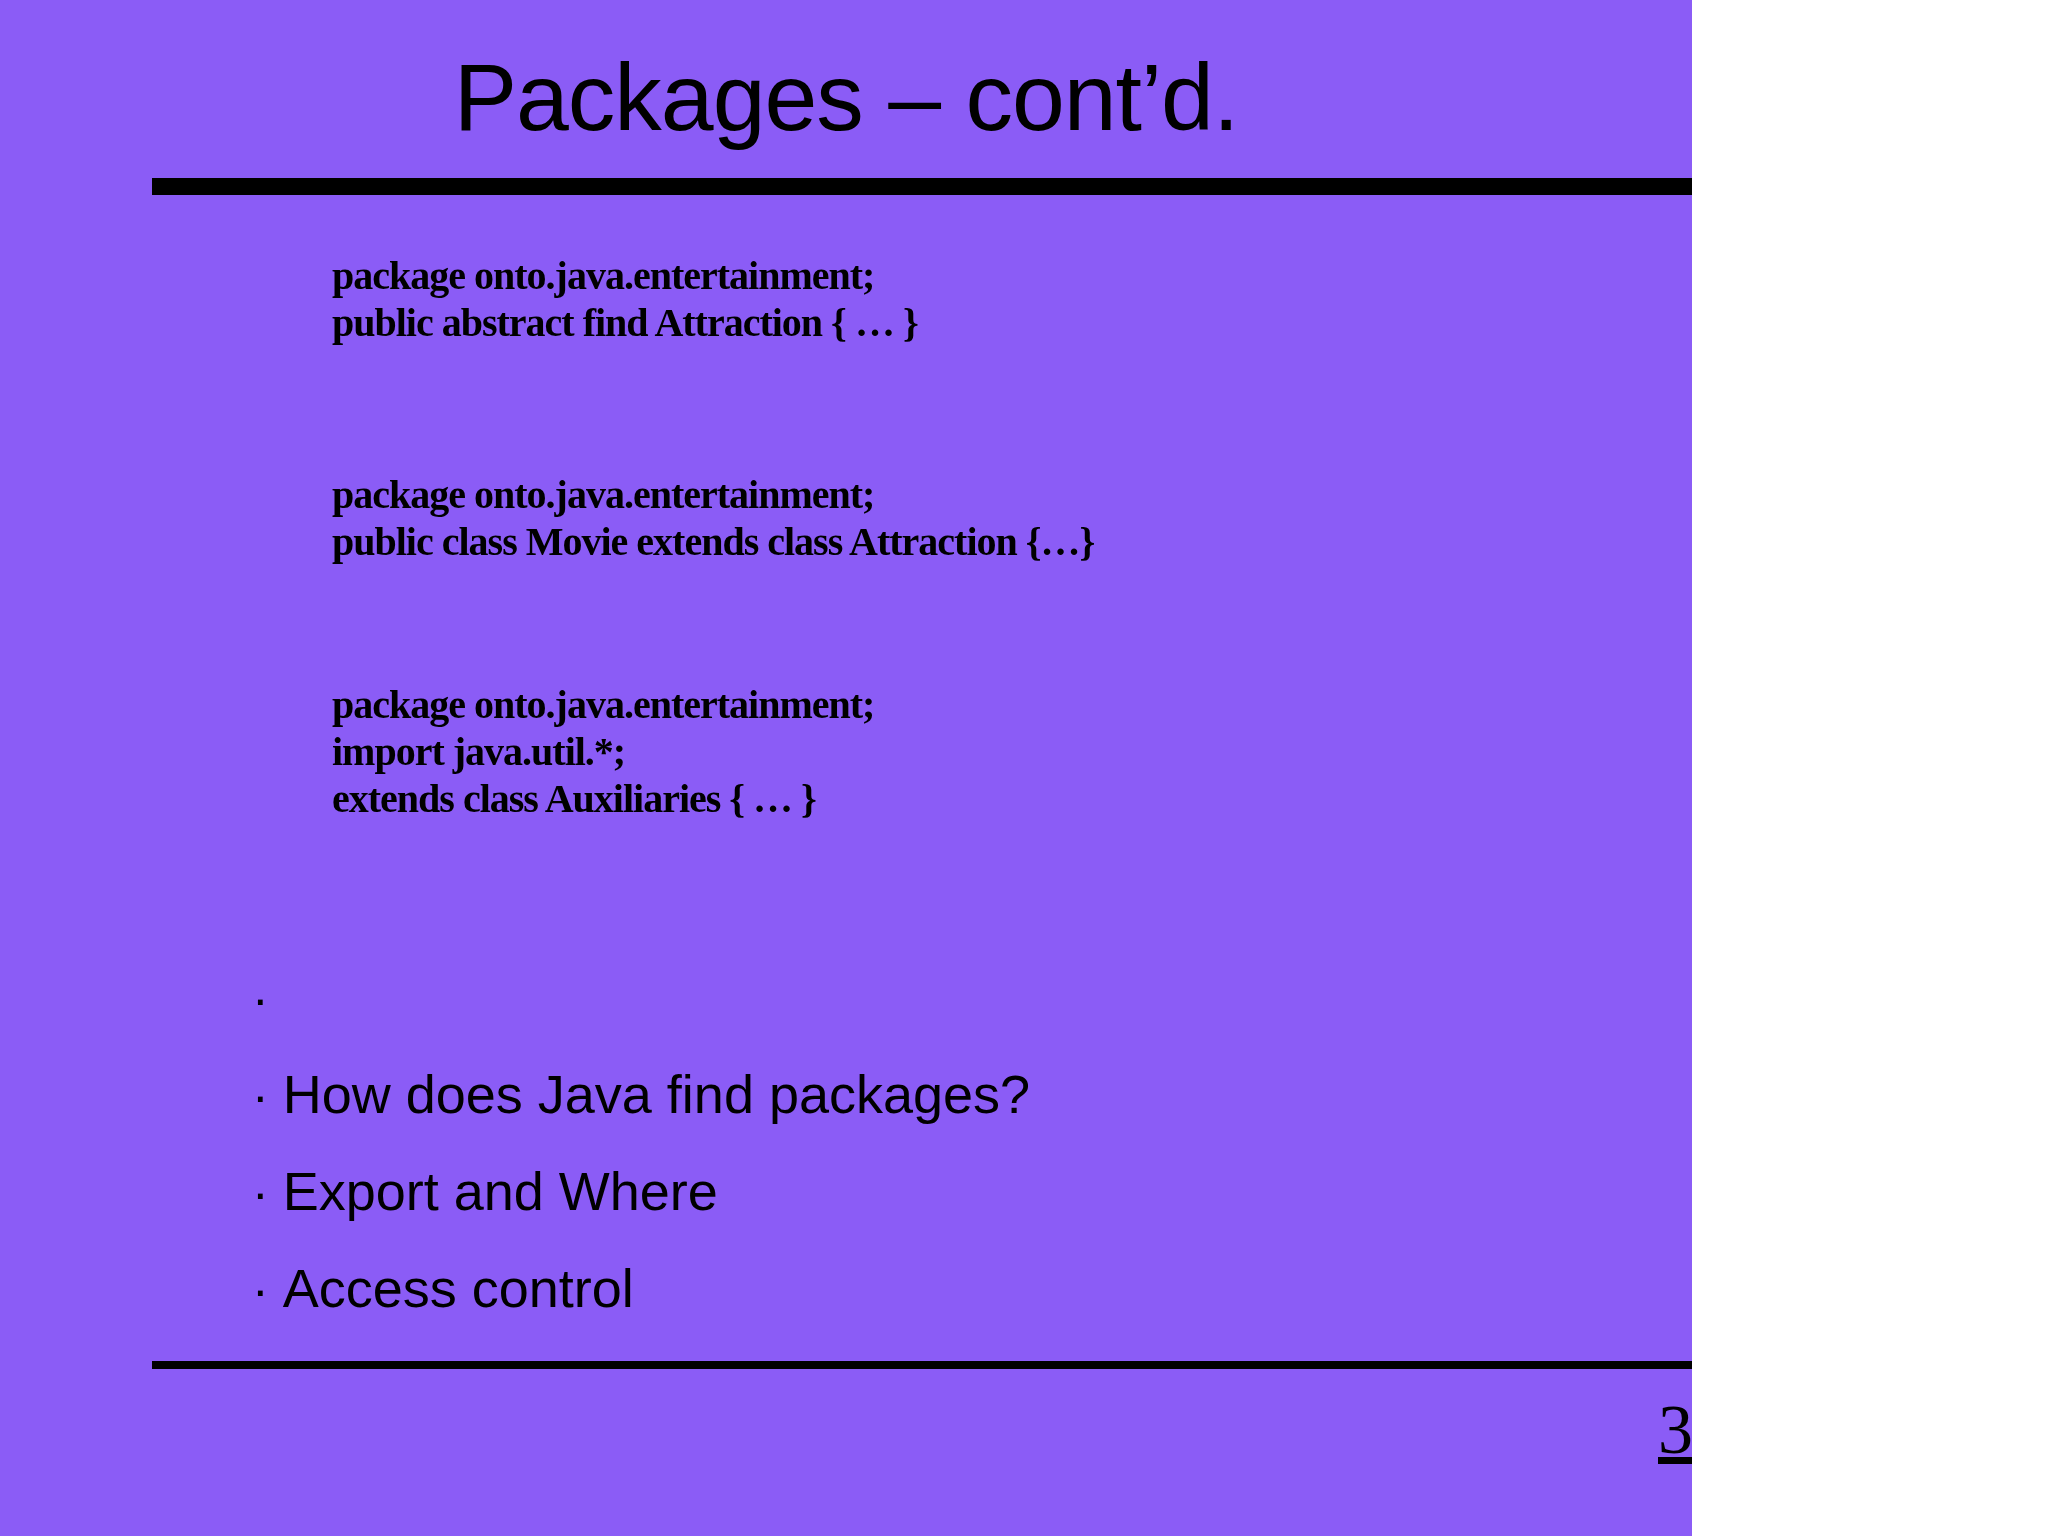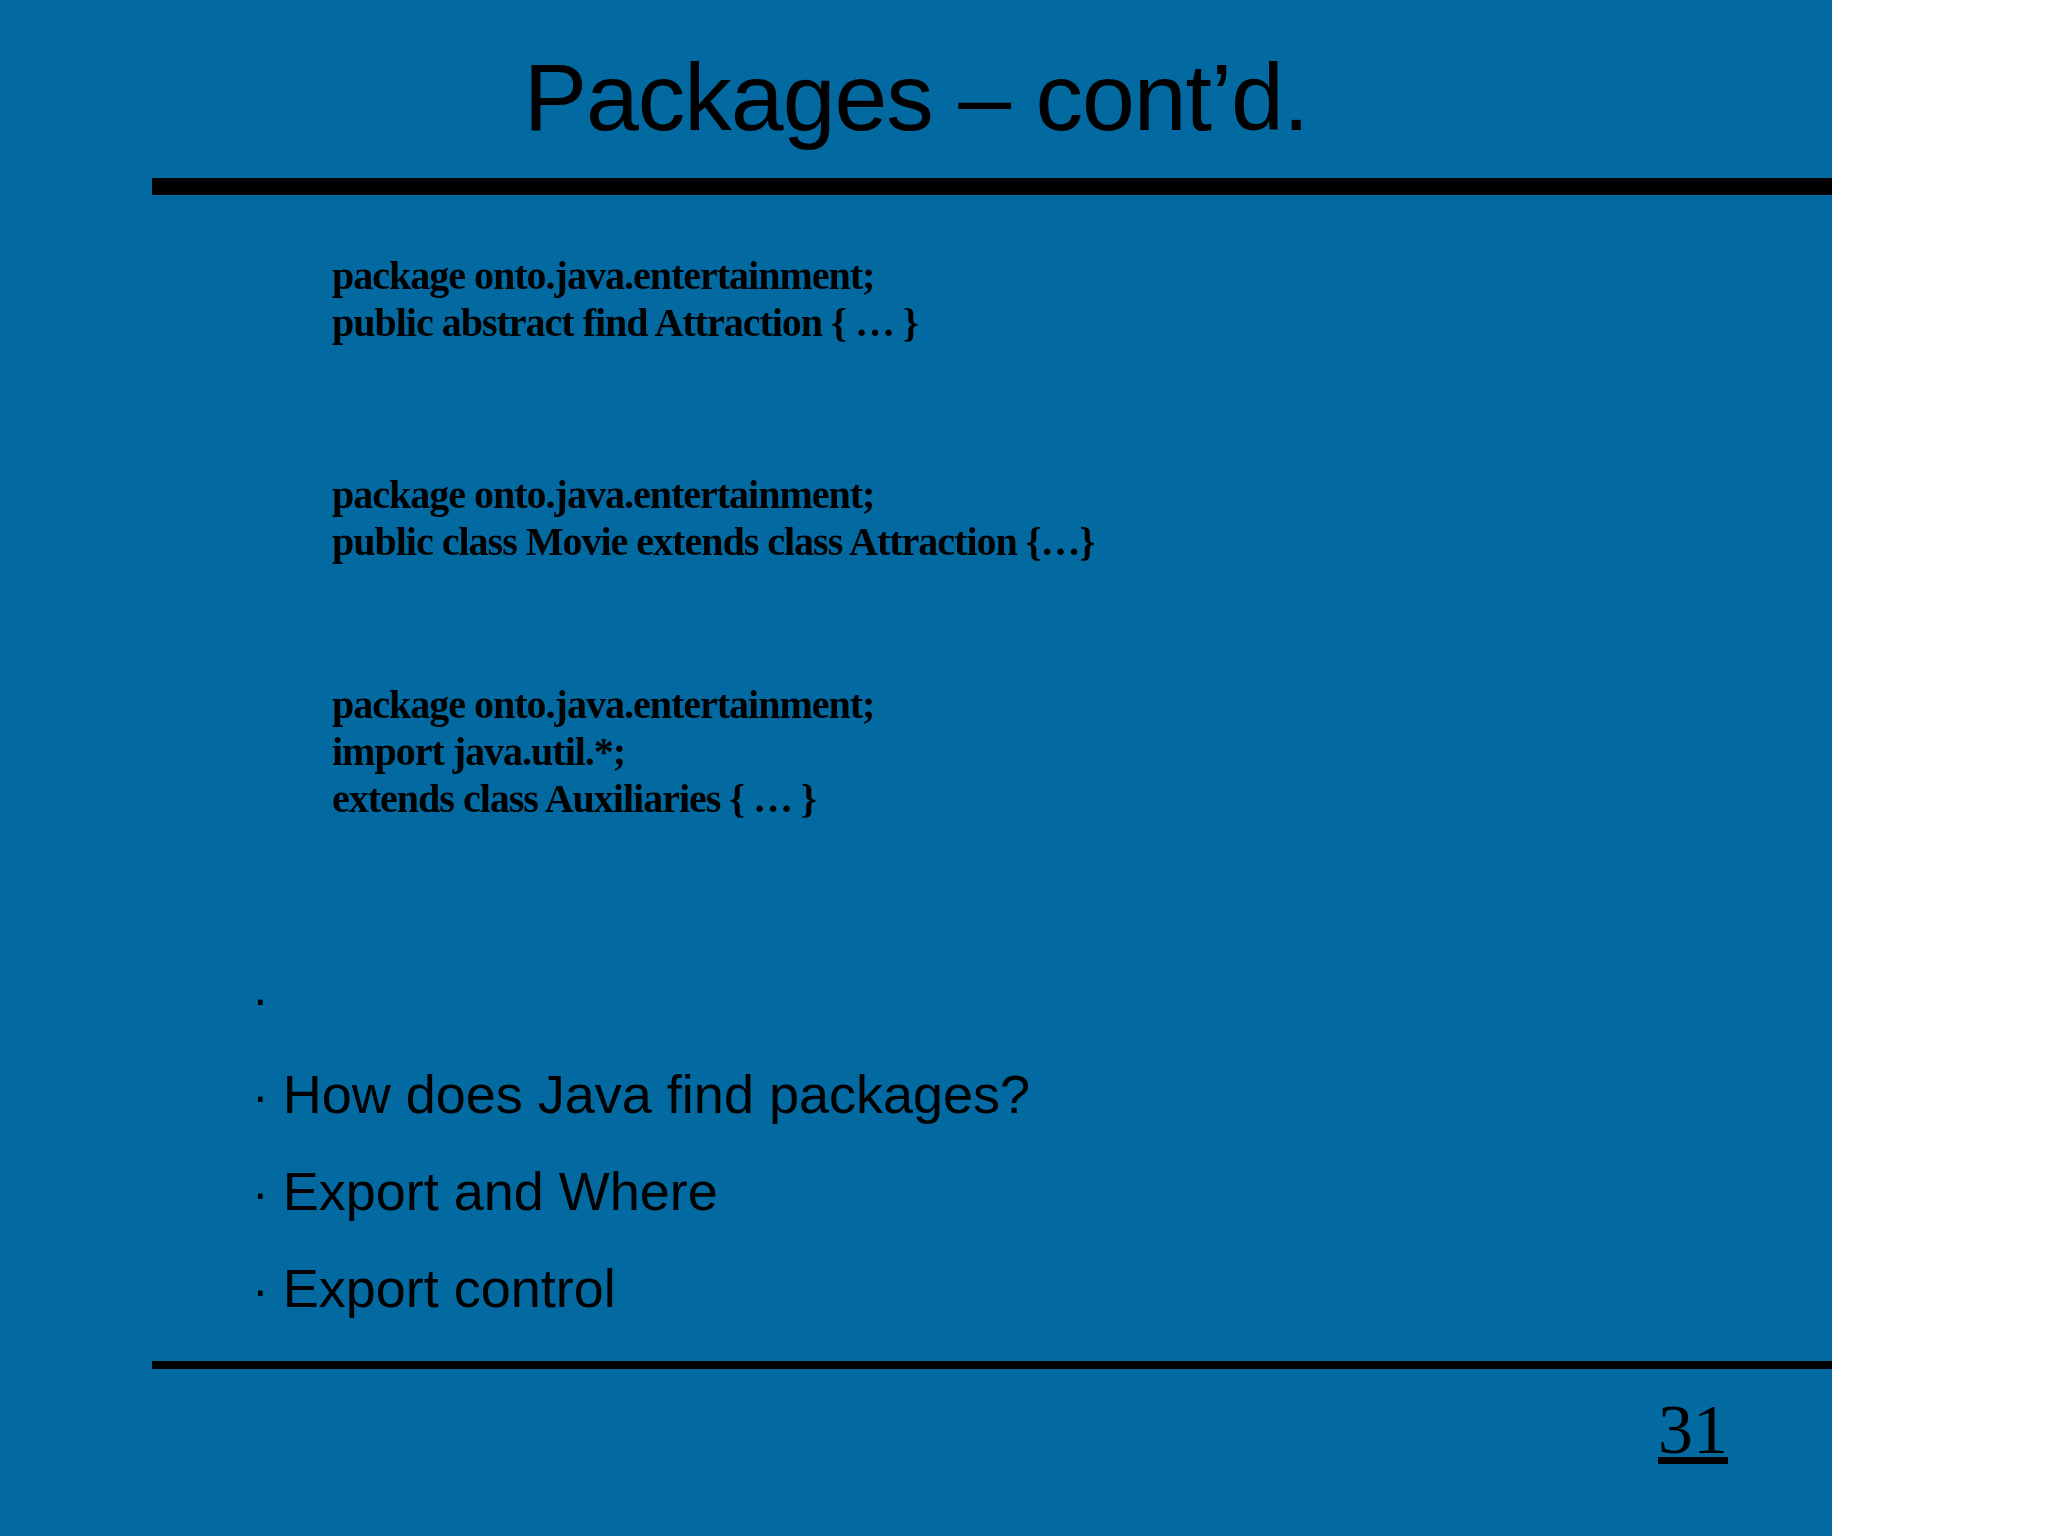--- a/index.html
+++ b/index.html
@@ -1,20 +1,20 @@
 <!DOCTYPE html>
 <html><head>
 <meta charset="utf-8">
 <style>
   html, body { margin: 0; padding: 0; background: #ffffff; }
   .slide {
     position: relative;
-    width: 1832px;
+    width: 1692px;
     height: 1536px;
-    background: #0369a1;
+    background: #8b5cf6;
     color: #000000;
     overflow: hidden;
     font-family: "Liberation Sans", sans-serif;
   }
   .title {
     position: absolute;
     top: 50px;
     left: 0;
     right: 0;
     margin: 0;
@@ -111,21 +111,21 @@
     <li class="bullet">
       <span class="marker">·</span>
       <span class="btext">How does Java find packages?</span>
     </li>
     <li class="bullet">
       <span class="marker">·</span>
       <span class="btext">Export and Where</span>
     </li>
     <li class="bullet">
       <span class="marker">·</span>
-      <span class="btext">Export control</span>
+      <span class="btext">Access control</span>
     </li>
   </ul>
 
   <div class="rule rule-bottom"></div>
 
   <div class="pageno">31</div>
 
 </div>
 
 </body></html>

